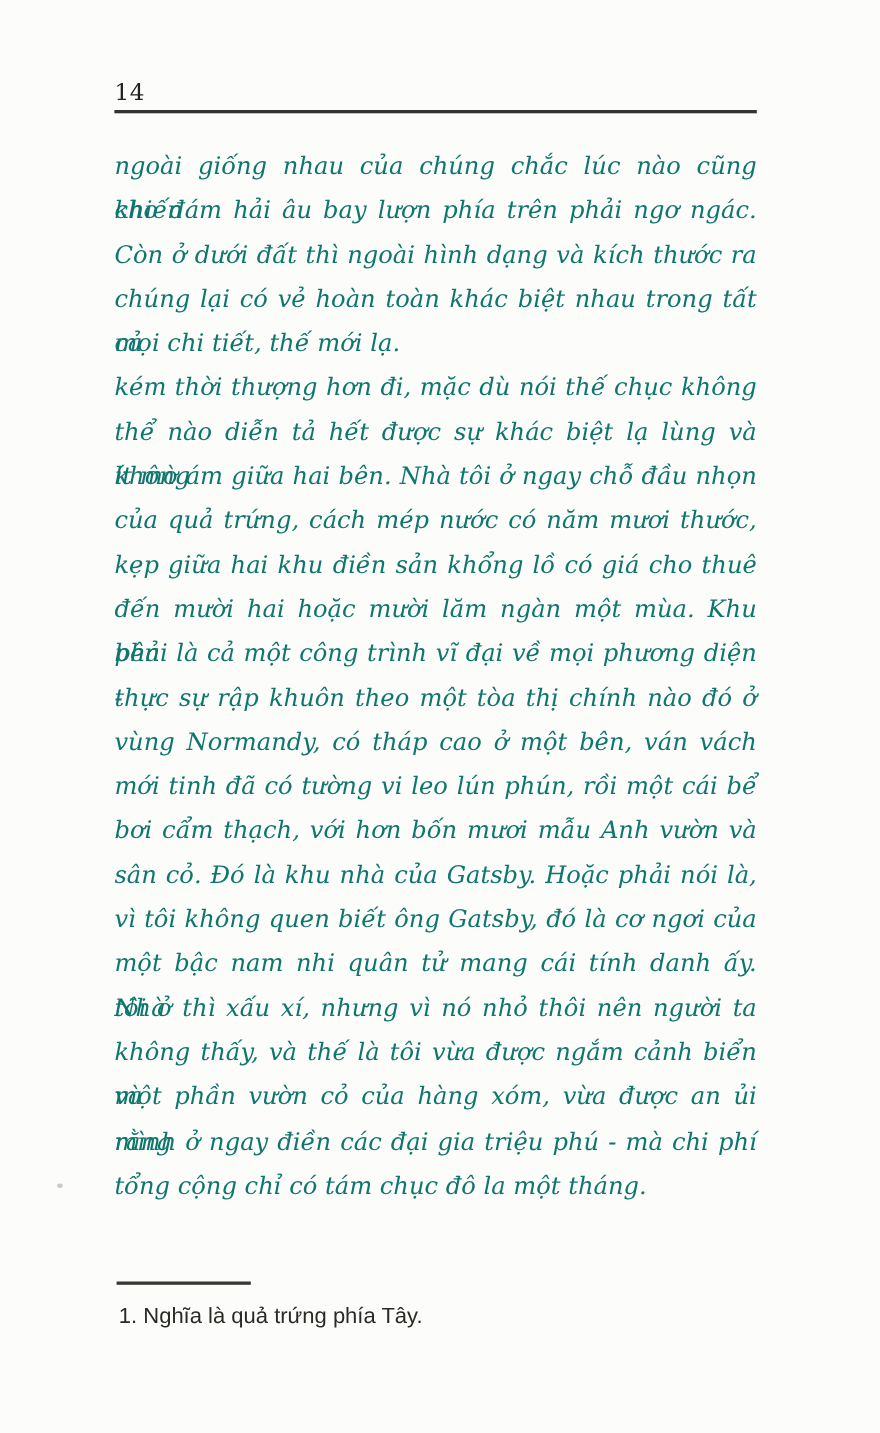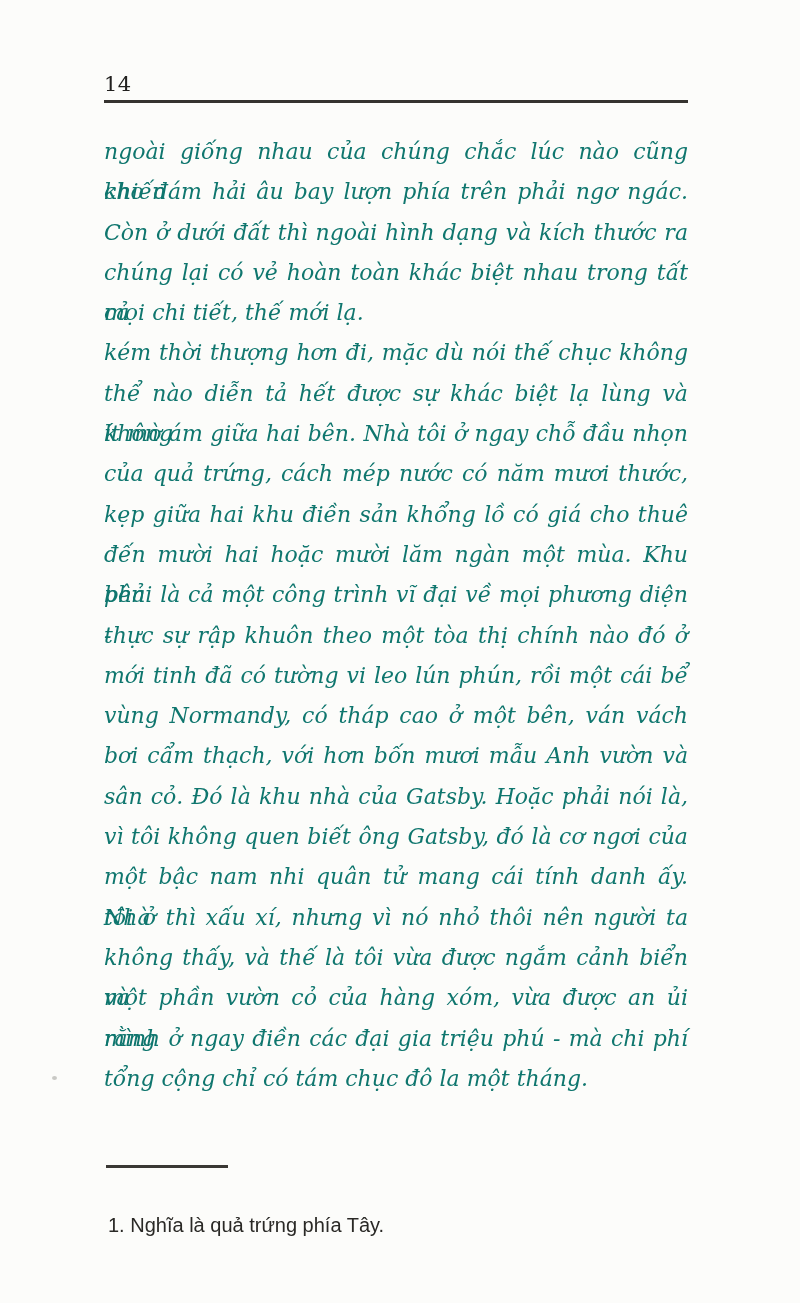--- a/index.html
+++ b/index.html
@@ -78,21 +78,20 @@
     border-top: 3px solid #3a3834;
   }
   .footnote {
     position: absolute;
     left: 108px;
     top: 1184px;
     font-family: "Liberation Sans", "DejaVu Sans", sans-serif;
     font-size: 20px;
     line-height: 26px;
     color: #2a2926;
-    margin-top: 28px;
   }
   
   .scan-speck {
     position: absolute;
     left: 52px;
     top: 1076px;
     width: 5px;
     height: 4px;
     background: #c9c9c5;
     border-radius: 50%;
@@ -114,22 +113,22 @@
       <div class="line">chúng lại có vẻ hoàn toàn khác biệt nhau trong tất cả</div>
       <div class="line last">mọi chi tiết, thế mới lạ.</div>
       <div class="line">kém thời thượng hơn đi, mặc dù nói thế chục không</div>
       <div class="line">thể nào diễn tả hết được sự khác biệt lạ lùng và không</div>
       <div class="line">ít mờ ám giữa hai bên. Nhà tôi ở ngay chỗ đầu nhọn</div>
       <div class="line">của quả trứng, cách mép nước có năm mươi thước,</div>
       <div class="line">kẹp giữa hai khu điền sản khổng lồ có giá cho thuê</div>
       <div class="line">đến mười hai hoặc mười lăm ngàn một mùa. Khu bên</div>
       <div class="line">phải là cả một công trình vĩ đại về mọi phương diện -</div>
       <div class="line">thực sự rập khuôn theo một tòa thị chính nào đó ở</div>
+      <div class="line">vùng Normandy, có tháp cao ở một bên, ván vách</div>
       <div class="line">mới tinh đã có tường vi leo lún phún, rồi một cái bể</div>
-      <div class="line">vùng Normandy, có tháp cao ở một bên, ván vách</div>
       <div class="line">bơi cẩm thạch, với hơn bốn mươi mẫu Anh vườn và</div>
       <div class="line">sân cỏ. Đó là khu nhà của Gatsby. Hoặc phải nói là,</div>
       <div class="line">vì tôi không quen biết ông Gatsby, đó là cơ ngơi của</div>
       <div class="line">một bậc nam nhi quân tử mang cái tính danh ấy. Nhà</div>
       <div class="line">tôi ở thì xấu xí, nhưng vì nó nhỏ thôi nên người ta</div>
       <div class="line">không thấy, và thế là tôi vừa được ngắm cảnh biển và</div>
       <div class="line">một phần vườn cỏ của hàng xóm, vừa được an ủi rằng</div>
       <div class="line">mình ở ngay điền các đại gia triệu phú - mà chi phí</div>
       <div class="line last">tổng cộng chỉ có tám chục đô la một tháng.</div>
     </div>

